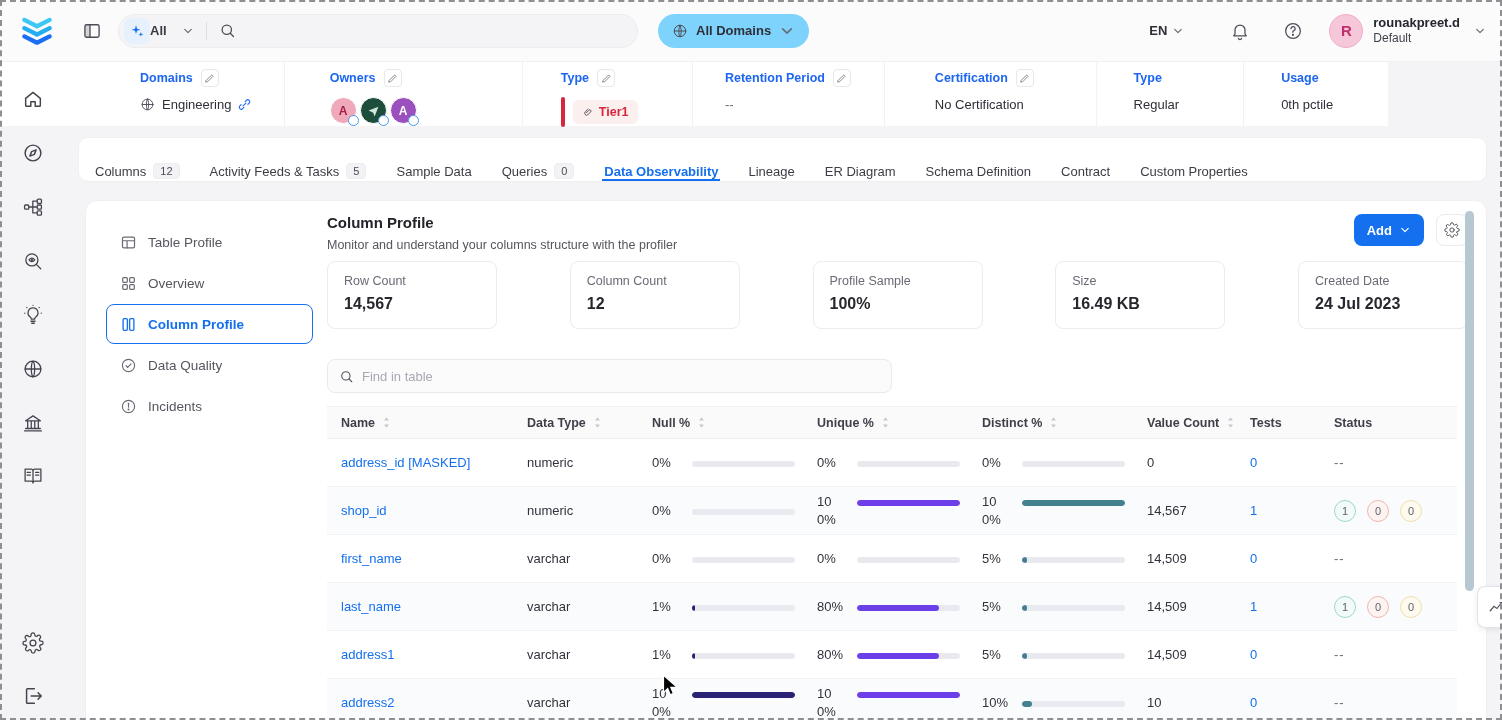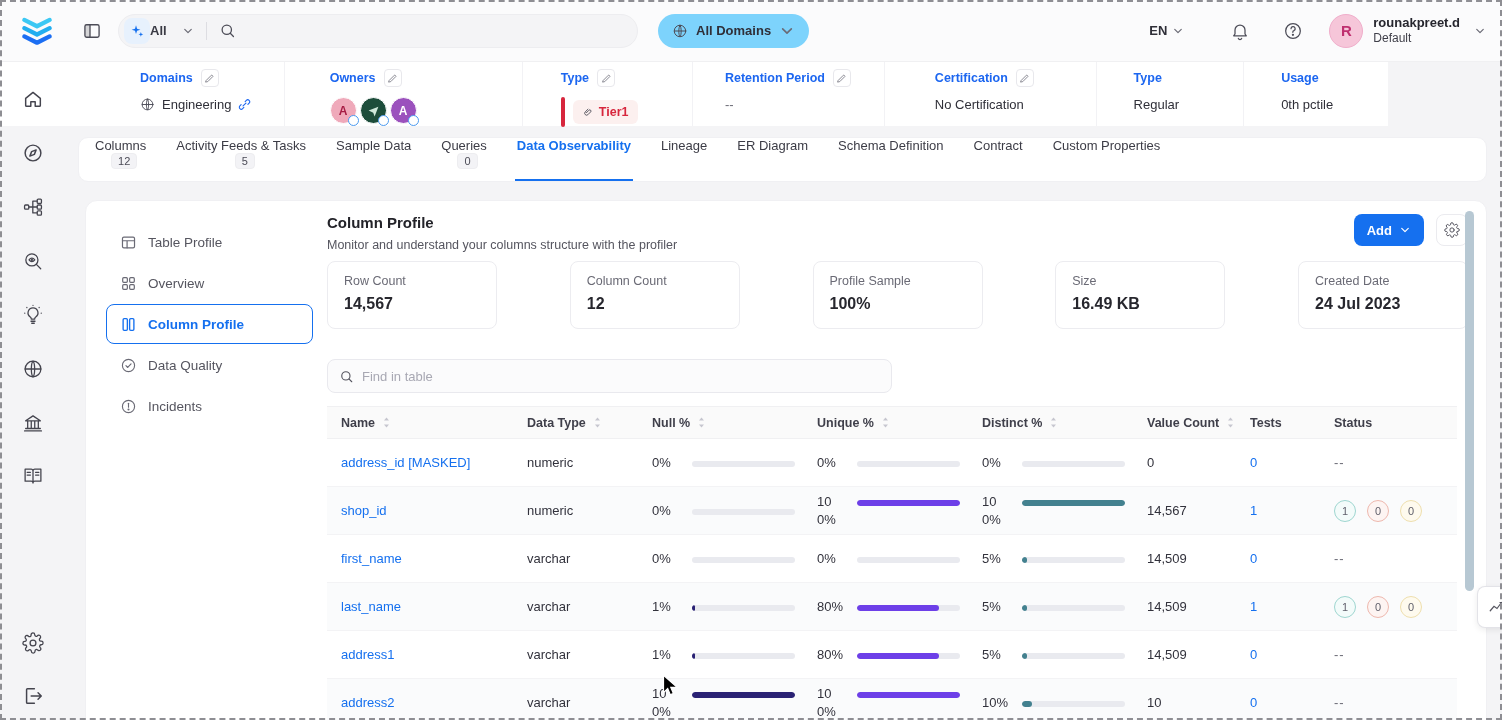--- a/index.html
+++ b/index.html
@@ -63,22 +63,22 @@
   .owner-badge { position:absolute; right:-3px; bottom:-3px; width:11px; height:11px; background:#fff;
                  border:1px solid #4c9aef; border-radius:50%; }
   .tier-wrap { display:flex; align-items:center; gap:8px; }
   .tier-bar { width:4px; height:30px; border-radius:2px; }
   .tier-pill { display:flex; align-items:center; gap:5px; border-radius:6px; padding:5px 10px; font-size:12.5px; font-weight:600; }
   .tier-pill svg { width:11px; height:11px; }
 
   
   .tab-card { position:absolute; left:78px; top:137px; width:1409px; height:45px; background:#fff;
               border:1px solid #f0f0f3; border-radius:10px; display:flex; align-items:center; padding:0 14px; }
-  .tab { display:flex; align-items:center; height:43px; padding:0 2px; margin-right:26px; color:#3c3c46;
-         font-size:13px; border-bottom:2px solid transparent; cursor:pointer; white-space:nowrap;flex-direction:column; }
+  .tab { display:flex; align-items:flex-end; height:43px; padding:0 2px; margin-right:26px; color:#3c3c46;
+         font-size:13px; border-bottom:2px solid transparent; cursor:pointer; white-space:nowrap; }
   .tab.active { color:var(--accent); font-weight:600; border-bottom-color:var(--accent); }
   .tab .count { margin-left:7px; background:#f3f3f6; border:1px solid #ededf0; border-radius:4px;
                 font-size:11px; padding:1px 6px; color:#4c4c57; }
 
   
   .rail { position:absolute; left:0; top:62px; width:66px; height:658px; display:flex; flex-direction:column; align-items:center; }
   .rail-ico { width:22px; height:22px; color:#44444e; cursor:pointer; position:absolute; left:22px; }
 
   
   .content-card { position:absolute; left:85px; top:200px; width:1402px; height:545px; background:#fff;

